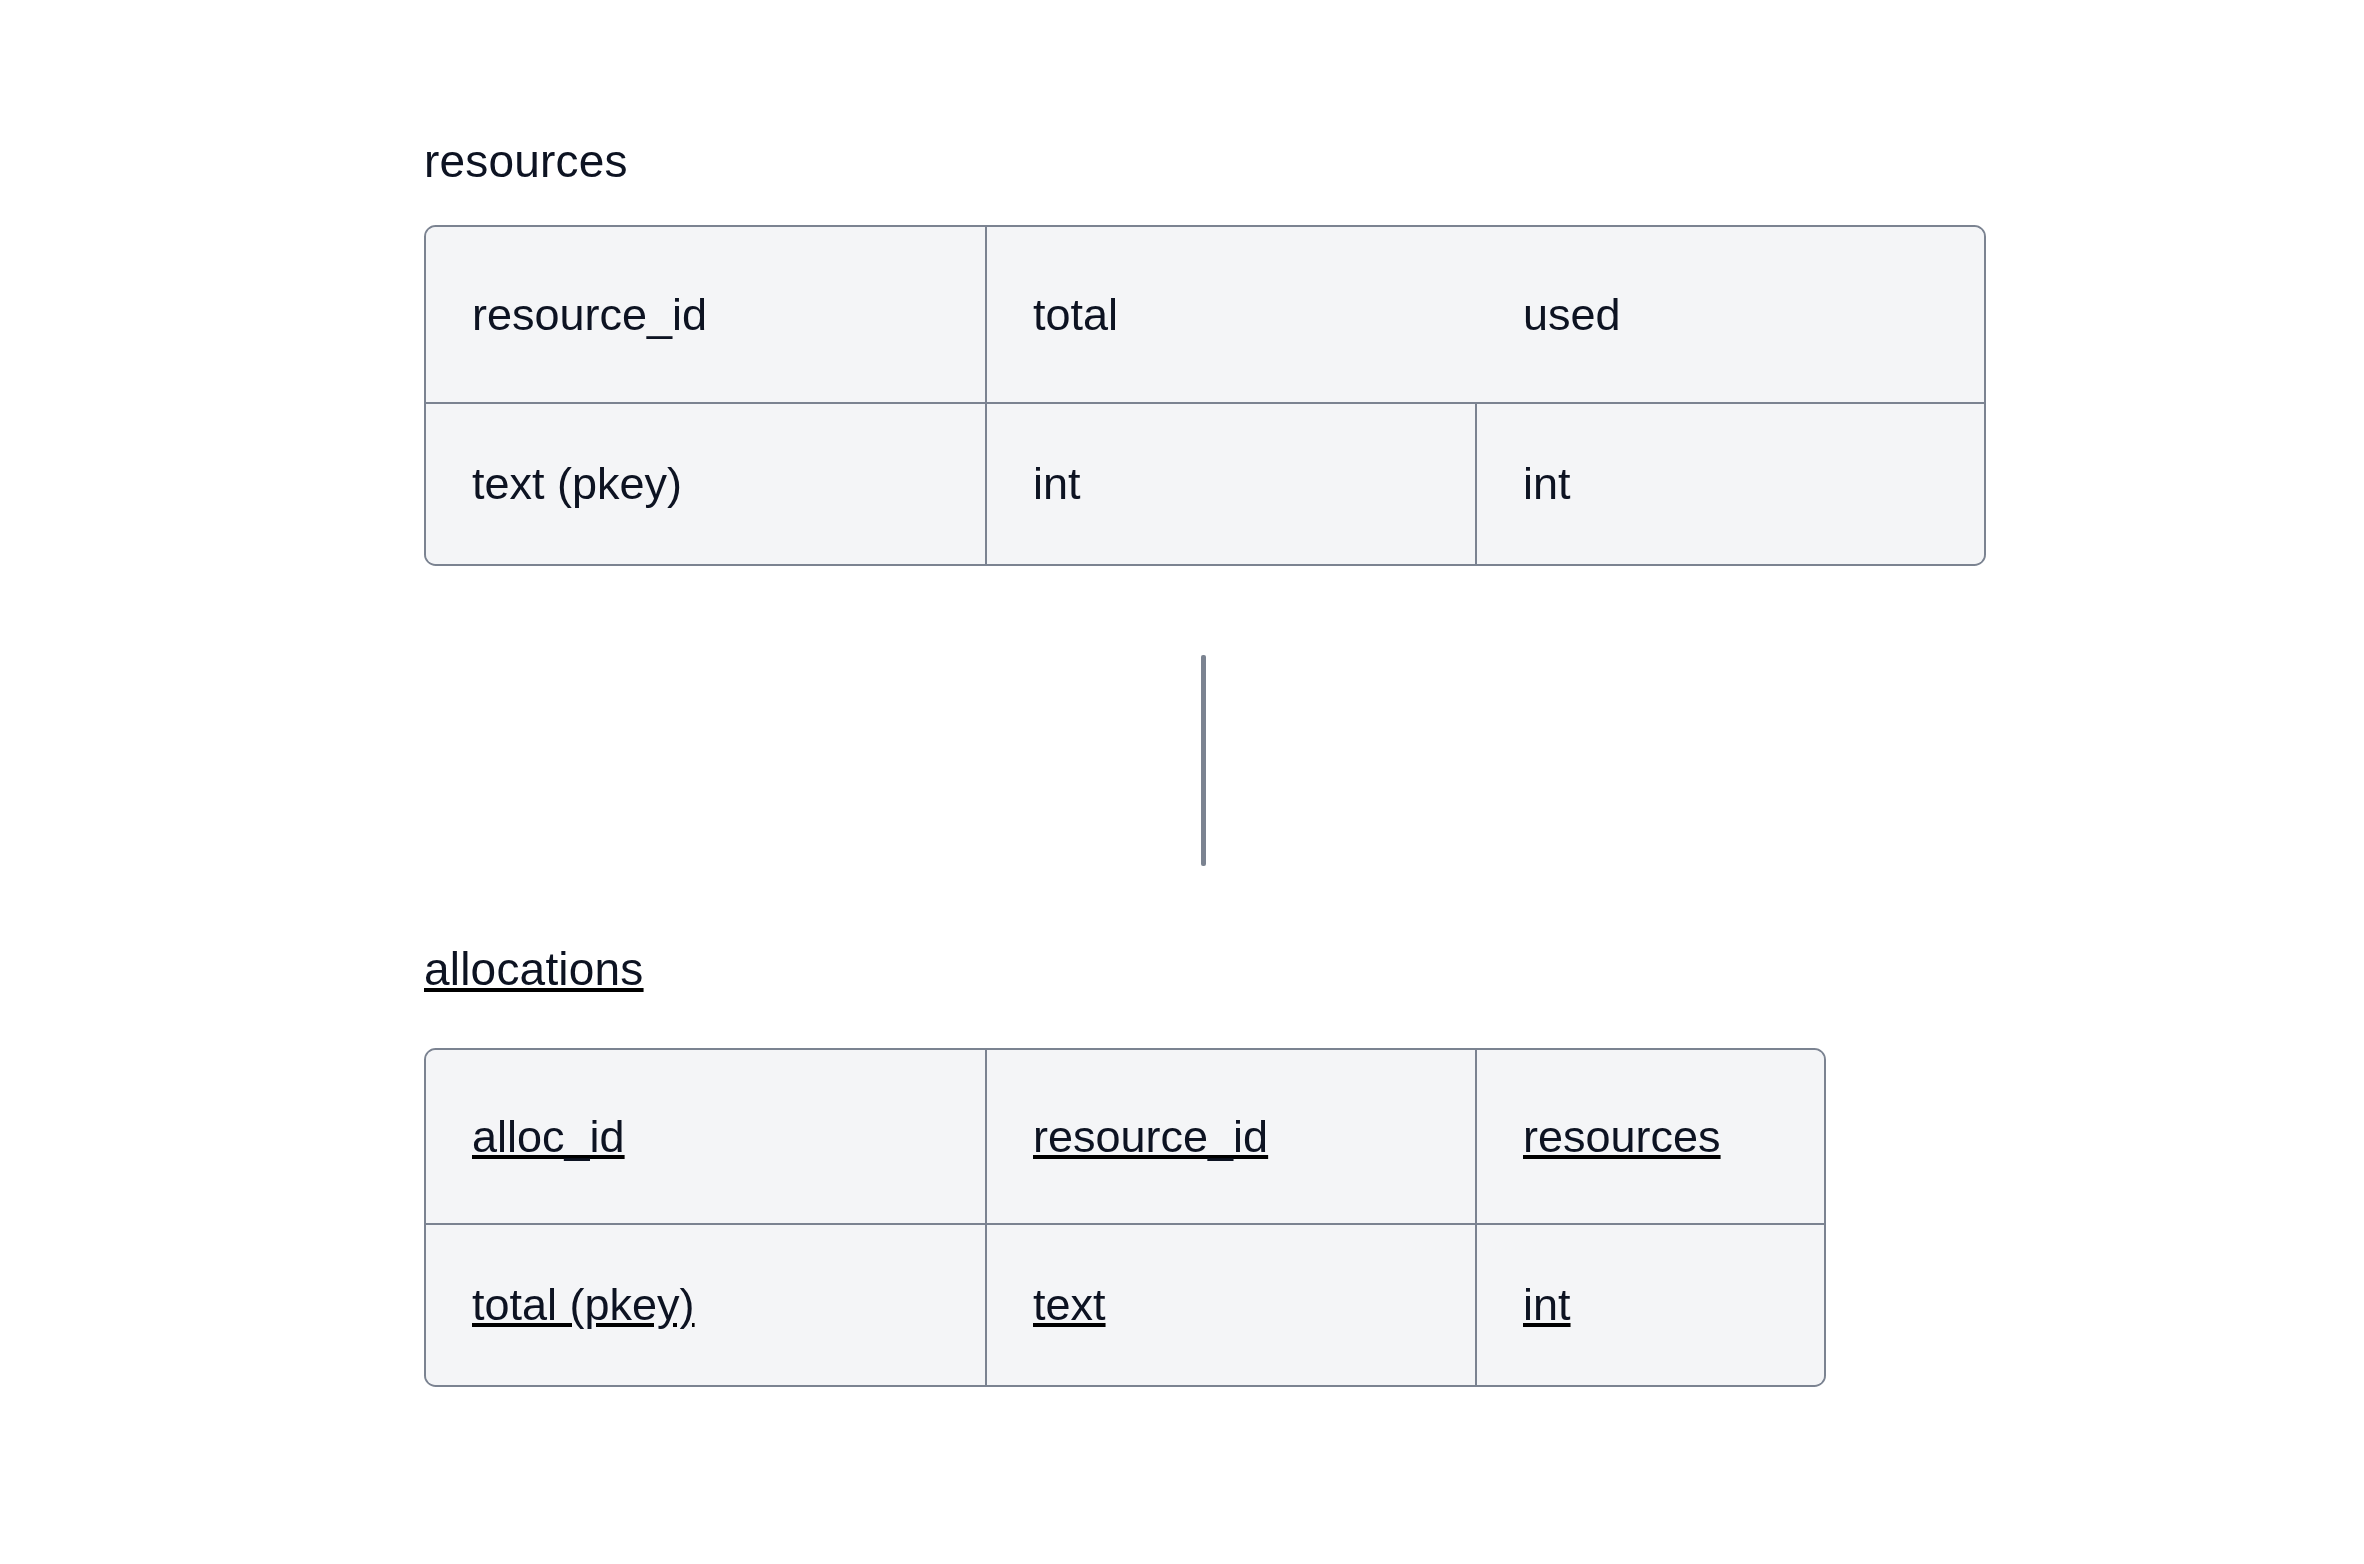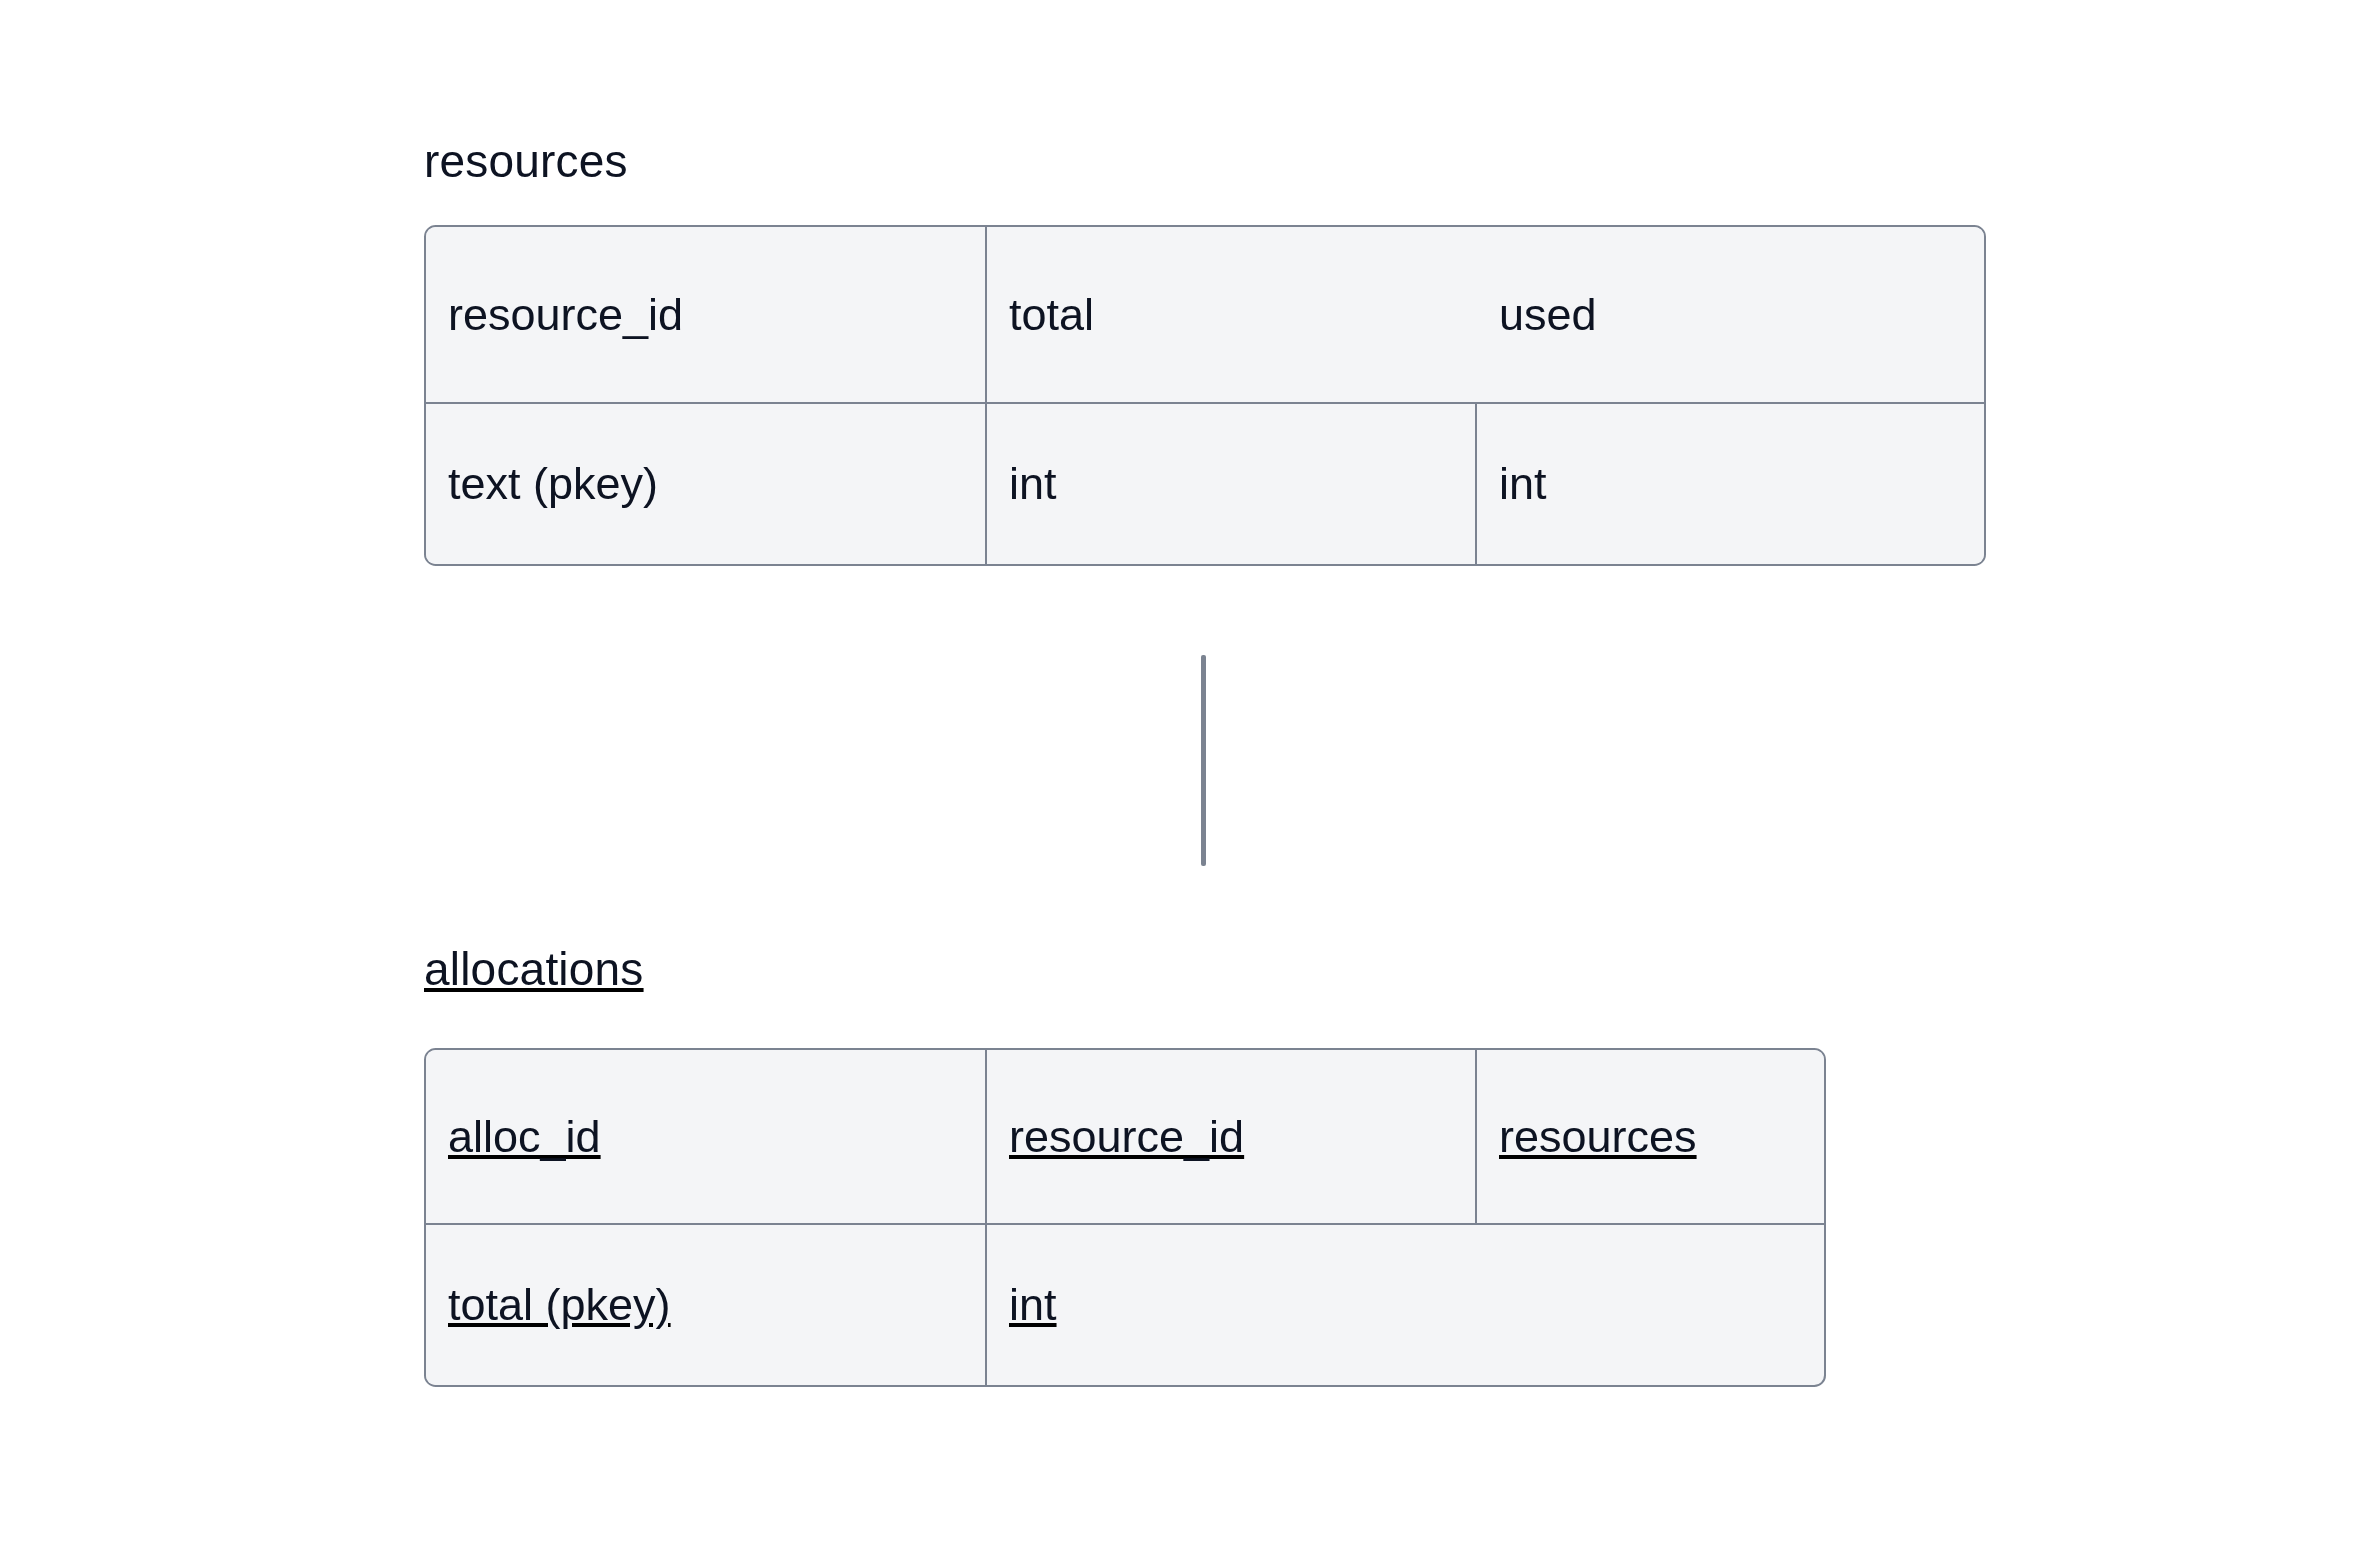--- a/index.html
+++ b/index.html
@@ -41,21 +41,21 @@
     background: #f4f5f7;
     overflow: hidden;
     display: grid;
     box-sizing: border-box;
   }
 
   .cell {
     box-sizing: border-box;
     display: flex;
     align-items: center;
-    padding: 0 22px;
+    padding: 0 46px;
     font-size: 45px;
     color: #0d1322;
     line-height: 1.1;
     white-space: nowrap;
     background: #f4f5f7;
     border-right: 2px solid #7b8391;
     border-bottom: 2px solid #7b8391;
   }
   .cell.last-col { border-right: none; }
   .cell.last-row { border-bottom: none; }
@@ -92,18 +92,19 @@
   <div class="entity" style="left:424px; top:946px; width:1402px;text-decoration:underline;">
     <div class="entity-title">allocations</div>
 
     <div class="entity-table" style="margin-top:56px; height:339px; grid-template-columns:561px 490px 510px; grid-template-rows:175px 160px;">
 
       <div class="cell">alloc_id</div>
       <div class="cell">resource_id</div>
       <div class="cell last-col">resources</div>
 
       <div class="cell last-row">total (pkey)</div>
+      <div class="cell last-row">text</div>
       <div class="cell last-col last-row">int</div>
     </div>
   </div>
 
 </div>
 
 
 </body></html>

